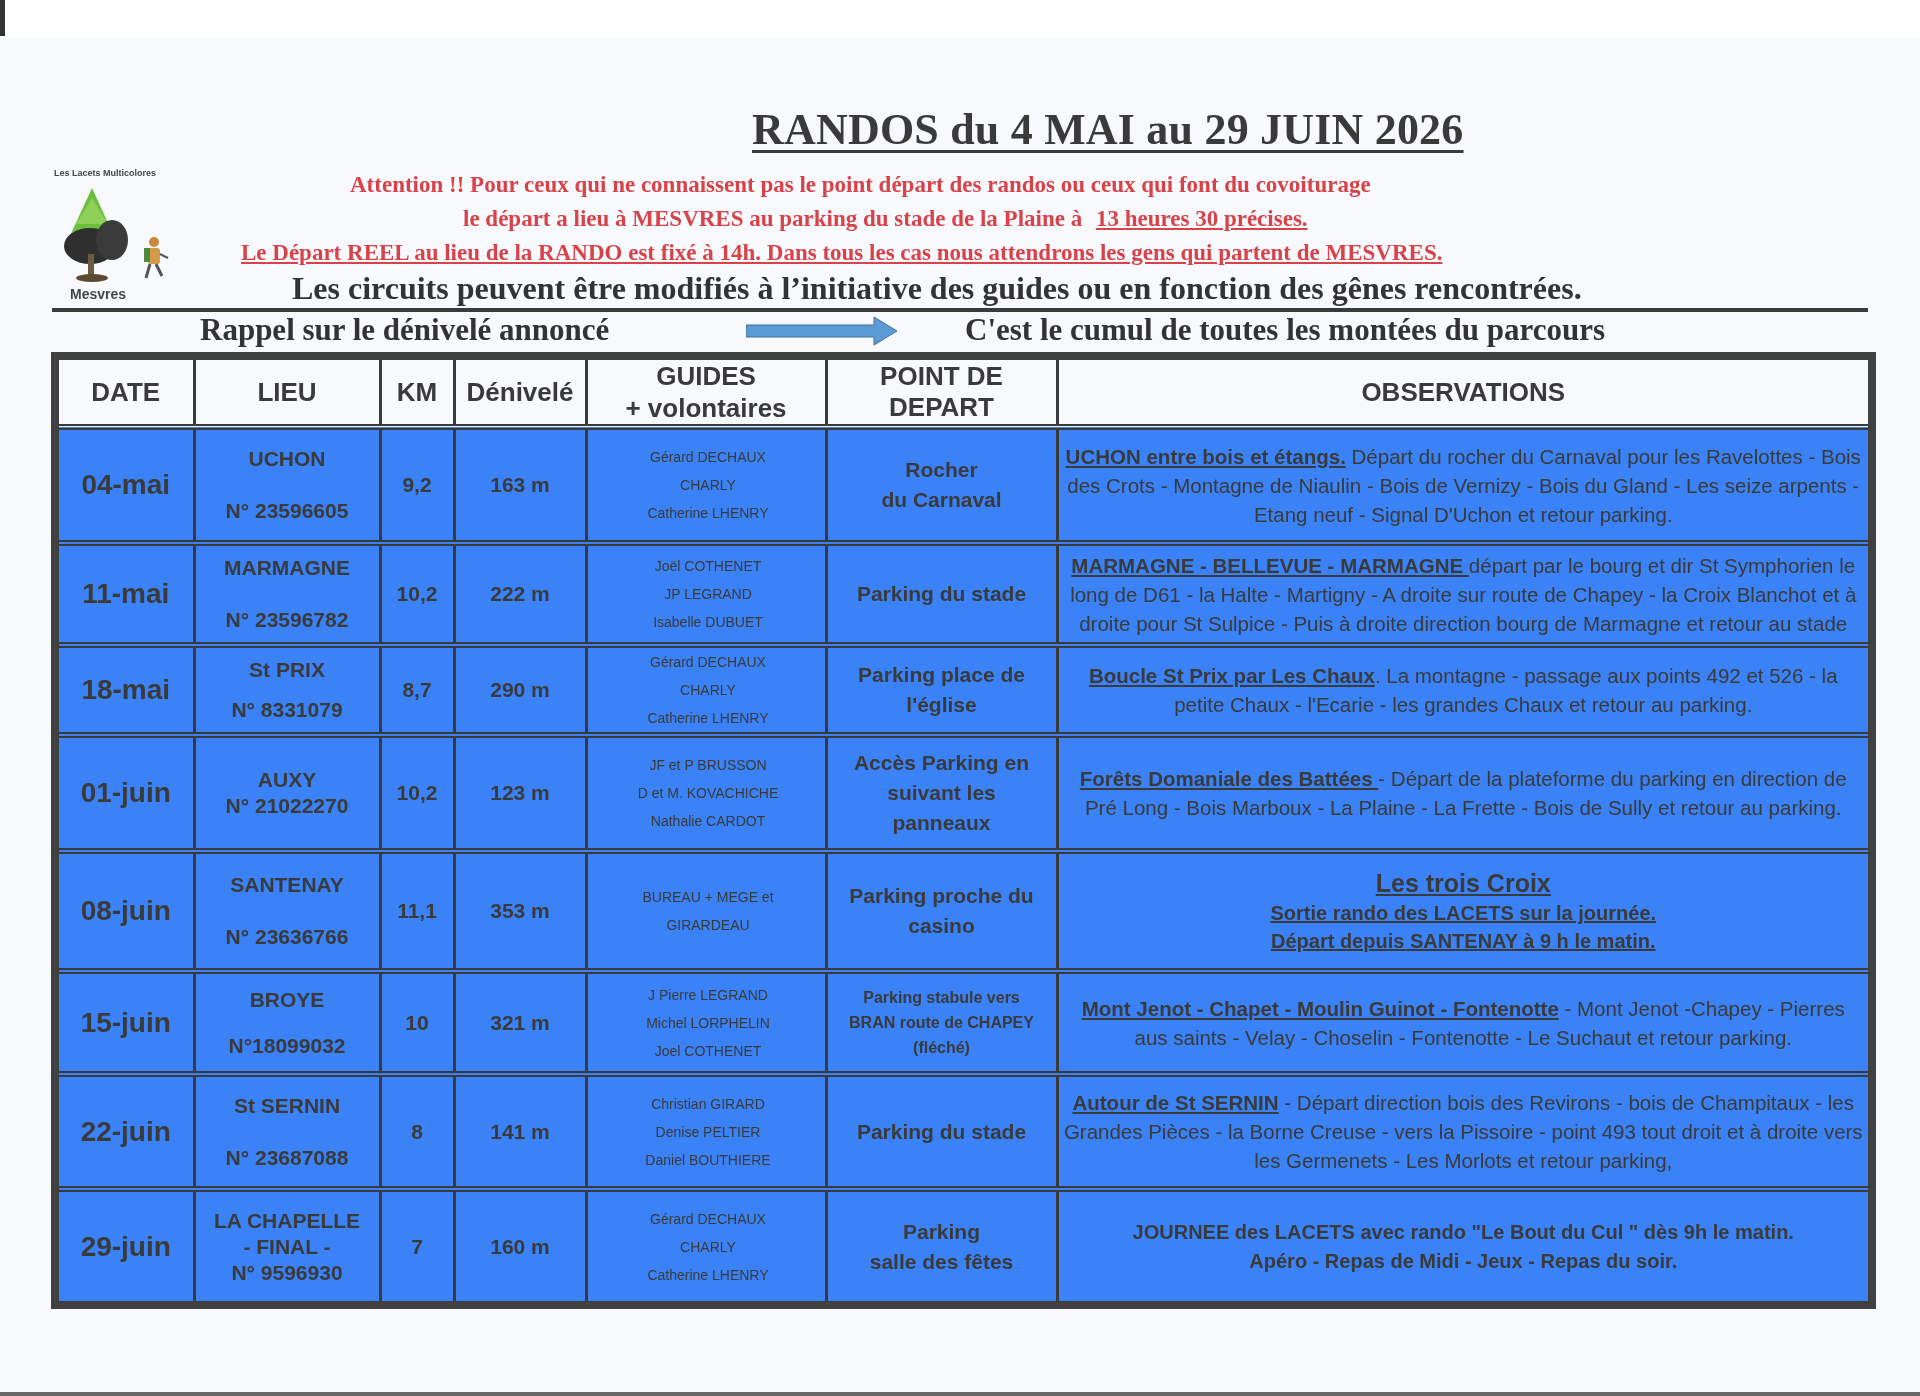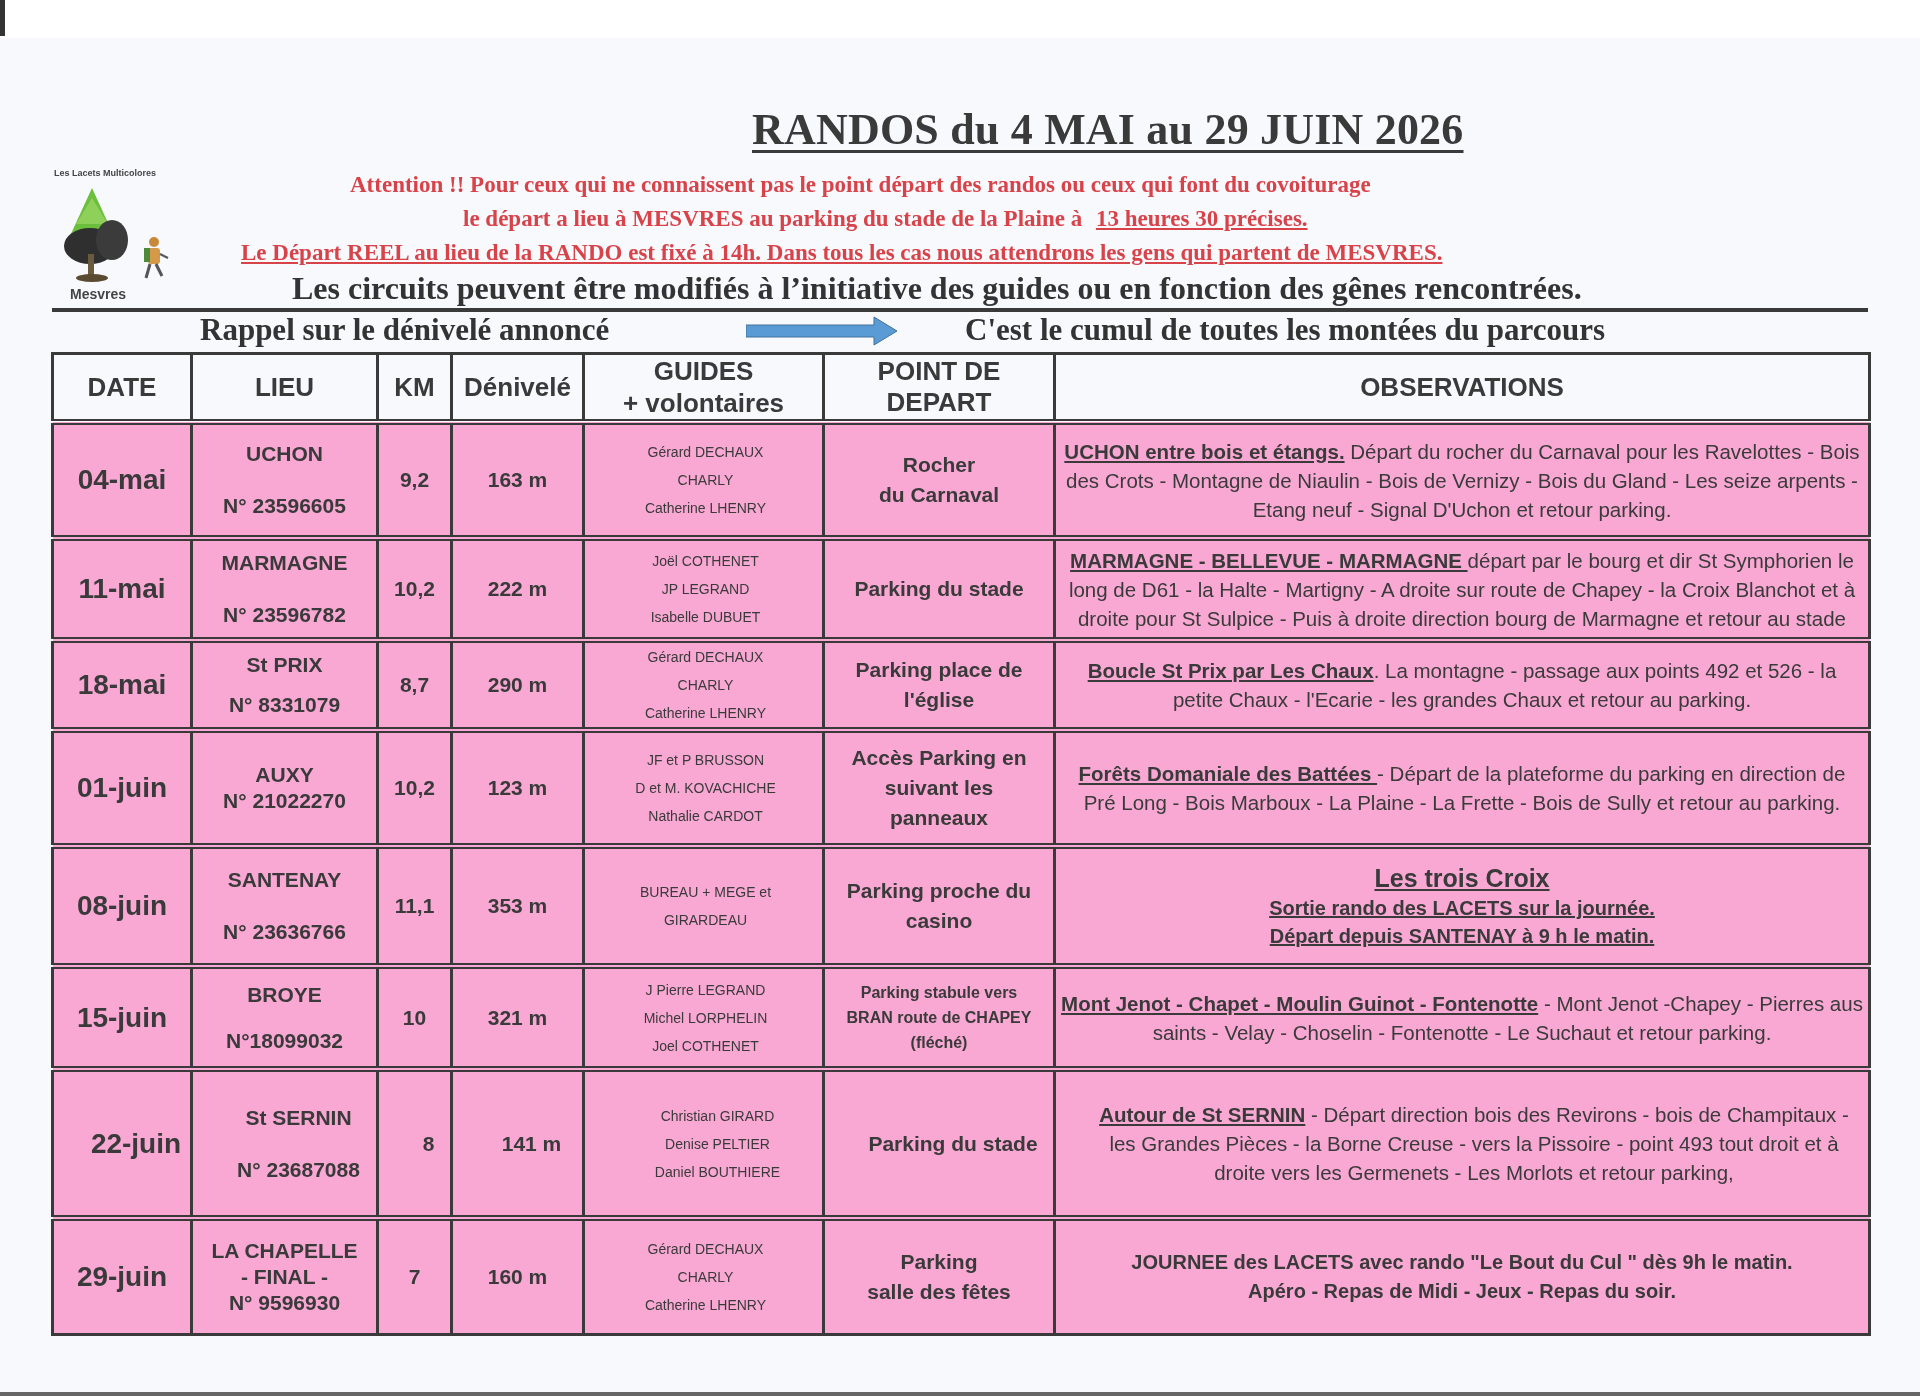--- a/index.html
+++ b/index.html
@@ -22,27 +22,27 @@
     .red2 u { text-decoration: underline; margin-left: 8px; }
     .red3 { left: 241px; top: 240px; text-decoration: underline; }
 
     .circuits { position: absolute; left: 292px; top: 270px; font-family: "Liberation Serif", serif; font-weight: bold; font-size: 32px; color: #333; white-space: nowrap; }
     .hr-main { position: absolute; left: 52px; top: 308px; width: 1816px; height: 4px; background: #3a3a3a; }
 
     .rappel { position: absolute; left: 200px; top: 312px; font-family: "Liberation Serif", serif; font-weight: bold; font-size: 31px; color: #333; white-space: nowrap; }
     .arrow { position: absolute; left: 746px; top: 316px; }
     .cumul { position: absolute; left: 965px; top: 312px; font-family: "Liberation Serif", serif; font-weight: bold; font-size: 31px; color: #333; white-space: nowrap; }
 
-    table.randos { position: absolute; left: 51px; top: 352px; width: 1817px; border-collapse: collapse; border: 3px solid #404040; table-layout: fixed; }
+    table.randos { position: absolute; left: 51px; top: 352px; width: 1817px; border-collapse: collapse; border: 8px solid #404040; table-layout: fixed; }
     table.randos th, table.randos td { border: 3px solid #3a3a3a; text-align: center; vertical-align: middle; color: #3a3a3a; }
     table.randos tbody tr { border-top: 6px double #3a3a3a; }
     table.randos th { font-weight: bold; font-size: 26px; height: 68px; background: #f7f9fd; }
     th.h-guides { font-size: 22px; line-height: 32px; }
     th.h-depart { font-size: 20px; }
-    td { background: #f9a8d4; }
+    td { background: #3b82f6; }
     td.date { font-weight: bold; font-size: 28px; }
     td.lieu { font-weight: bold; font-size: 21px; line-height: 26px; padding: 4px 0; }
     td.lieu .lname { display: block; }
     td.lieu .gap { display: block; height: 26px; }
     td.lieu .lnum { display: block; }
     td.km { font-weight: bold; font-size: 21px; }
     td.deniv { font-weight: bold; font-size: 21px; }
     td.guides { text-align: left; font-size: 14px; line-height: 28px; padding-left: 4px; }
     td.guides span { display: block; white-space: nowrap; }
     td.depart { font-weight: bold; font-size: 21px; line-height: 30px; }
@@ -53,21 +53,21 @@
     td.obs.center .t1 { display: block; font-size: 25px; text-decoration: underline; line-height: 32px; }
     td.obs.center .t2 { display: block; font-size: 20px; text-decoration: underline; line-height: 28px; }
     td.obs.center .t3 { display: block; font-size: 20px; line-height: 29px; }
 
     .r1 td { height: 116px; }
     .r2 td { height: 102px; }
     .r3 td { height: 89px; }
     .r4 td { height: 116px; }
     .r5 td { height: 120px; }
     .r6 td { height: 103px; }
-    .r7 td { height: 149px; padding-left: 28px; }
+    .r7 td { height: 115px; }
     .r8 td { height: 116px; margin-top: 32px; }
 
     .bottomline { position: absolute; left: 0; top: 1392px; width: 1920px; height: 4px; background: #666; }
   </style>
 </head>
 <body>
 
 <div class="topstrip"></div>
 <div class="leftedge"></div>
 <div class="page"></div>

